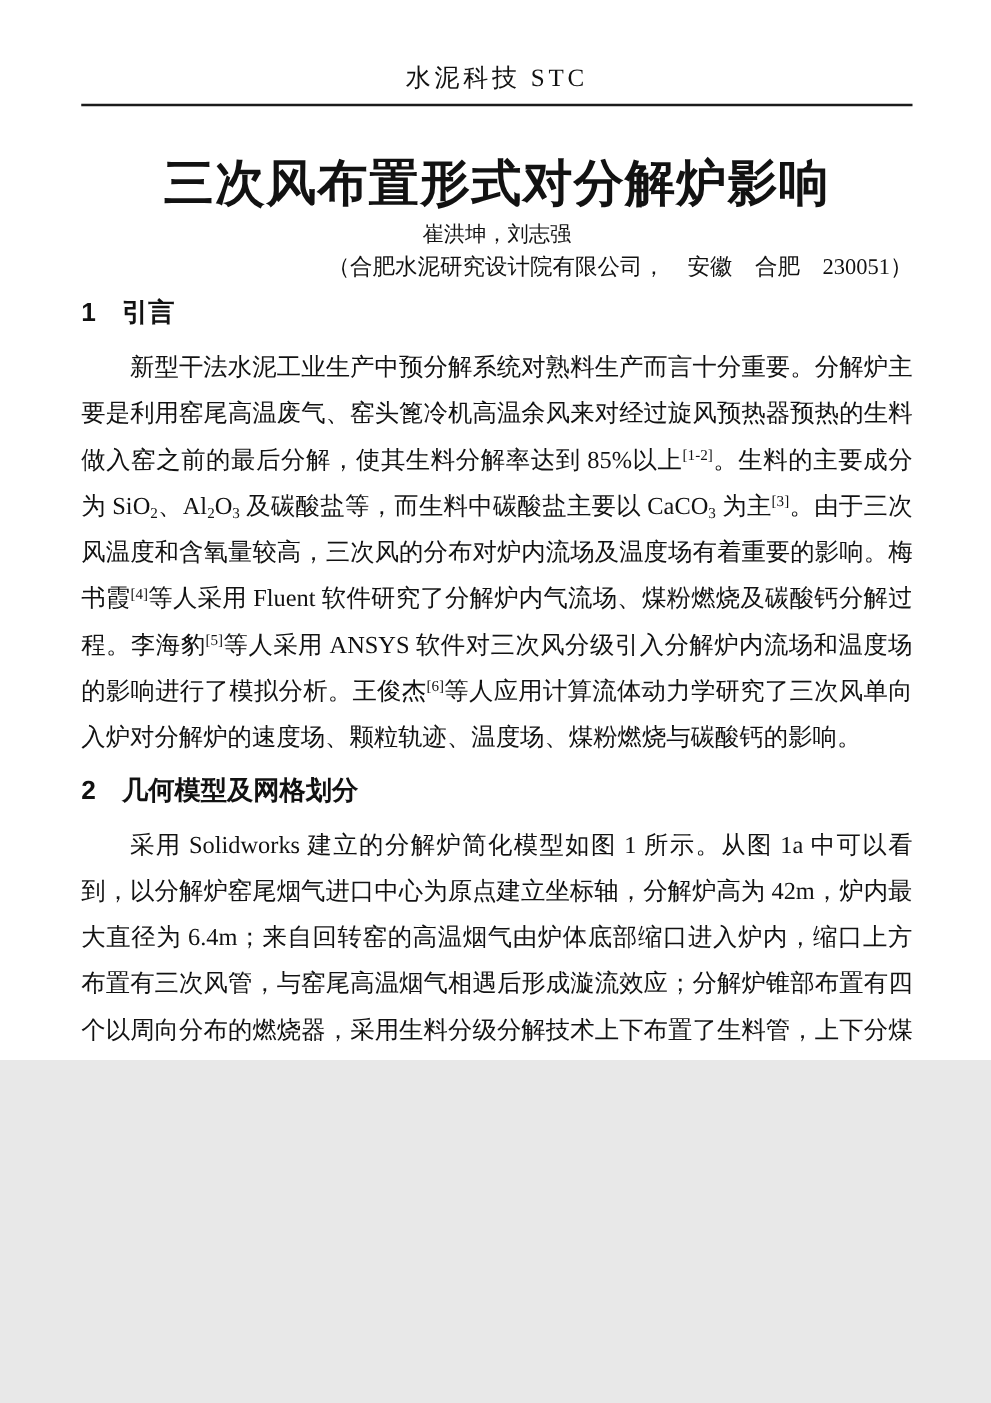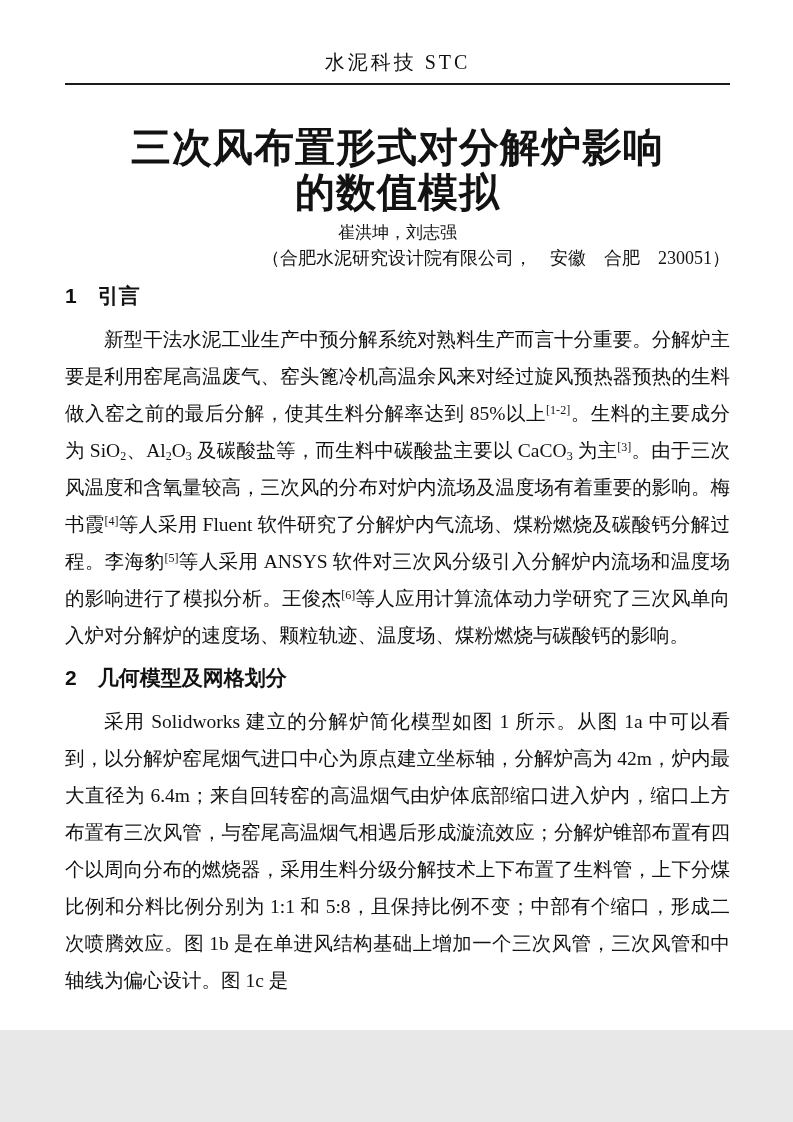--- a/index.html
+++ b/index.html
@@ -1,18 +1,18 @@
 <!DOCTYPE html>
 <html lang="zh"><head>
 <meta charset="utf-8">
 <style>
   html, body { margin: 0; padding: 0; background: #e8e8e8; }
   .page {
     position: relative;
-    width: 793px; height: 1030px;
+    width: 793px; height: 848px;
     margin: 0 auto;
     background: #ffffff;
     color: #121212;
     font-family: "Liberation Serif", "DejaVu Serif", serif;
     overflow: hidden;
     box-sizing: border-box;
   }
   .content {
     position: absolute;
     left: 65px; top: 0;
@@ -105,21 +105,20 @@
 
 <div class="page">
   <div class="content">
 
     <div class="header">
       <div class="journal">水泥科技 STC</div>
     </div>
 
     <h1 class="title">
       <span>三次风布置形式对分解炉影响</span><br>
-      <span>的数值模拟</span>
     </h1>
 
     <div class="authors">崔洪坤，刘志强</div>
 
     <div class="affiliation">（合肥水泥研究设计院有限公司，　安徽　合肥　230051）</div>
 
     <h2 class="section-heading">1　引言</h2>
 
     <p class="par">新型干法水泥工业生产中预分解系统对熟料生产而言十分重要。分解炉主要是利用窑尾高温废气、窑头篦冷机高温余风来对经过旋风预热器预热的生料做入窑之前的最后分解，使其生料分解率达到 85%以上<sup>[1-2]</sup>。生料的主要成分为 SiO<sub>2</sub>、Al<sub>2</sub>O<sub>3</sub> 及碳酸盐等，而生料中碳酸盐主要以 CaCO<sub>3</sub> 为主<sup>[3]</sup>。由于三次风温度和含氧量较高，三次风的分布对炉内流场及温度场有着重要的影响。梅书霞<sup>[4]</sup>等人采用 Fluent 软件研究了分解炉内气流场、煤粉燃烧及碳酸钙分解过程。李海豹<sup>[5]</sup>等人采用 ANSYS 软件对三次风分级引入分解炉内流场和温度场的影响进行了模拟分析。王俊杰<sup>[6]</sup>等人应用计算流体动力学研究了三次风单向入炉对分解炉的速度场、颗粒轨迹、温度场、煤粉燃烧与碳酸钙的影响。</p>
 

